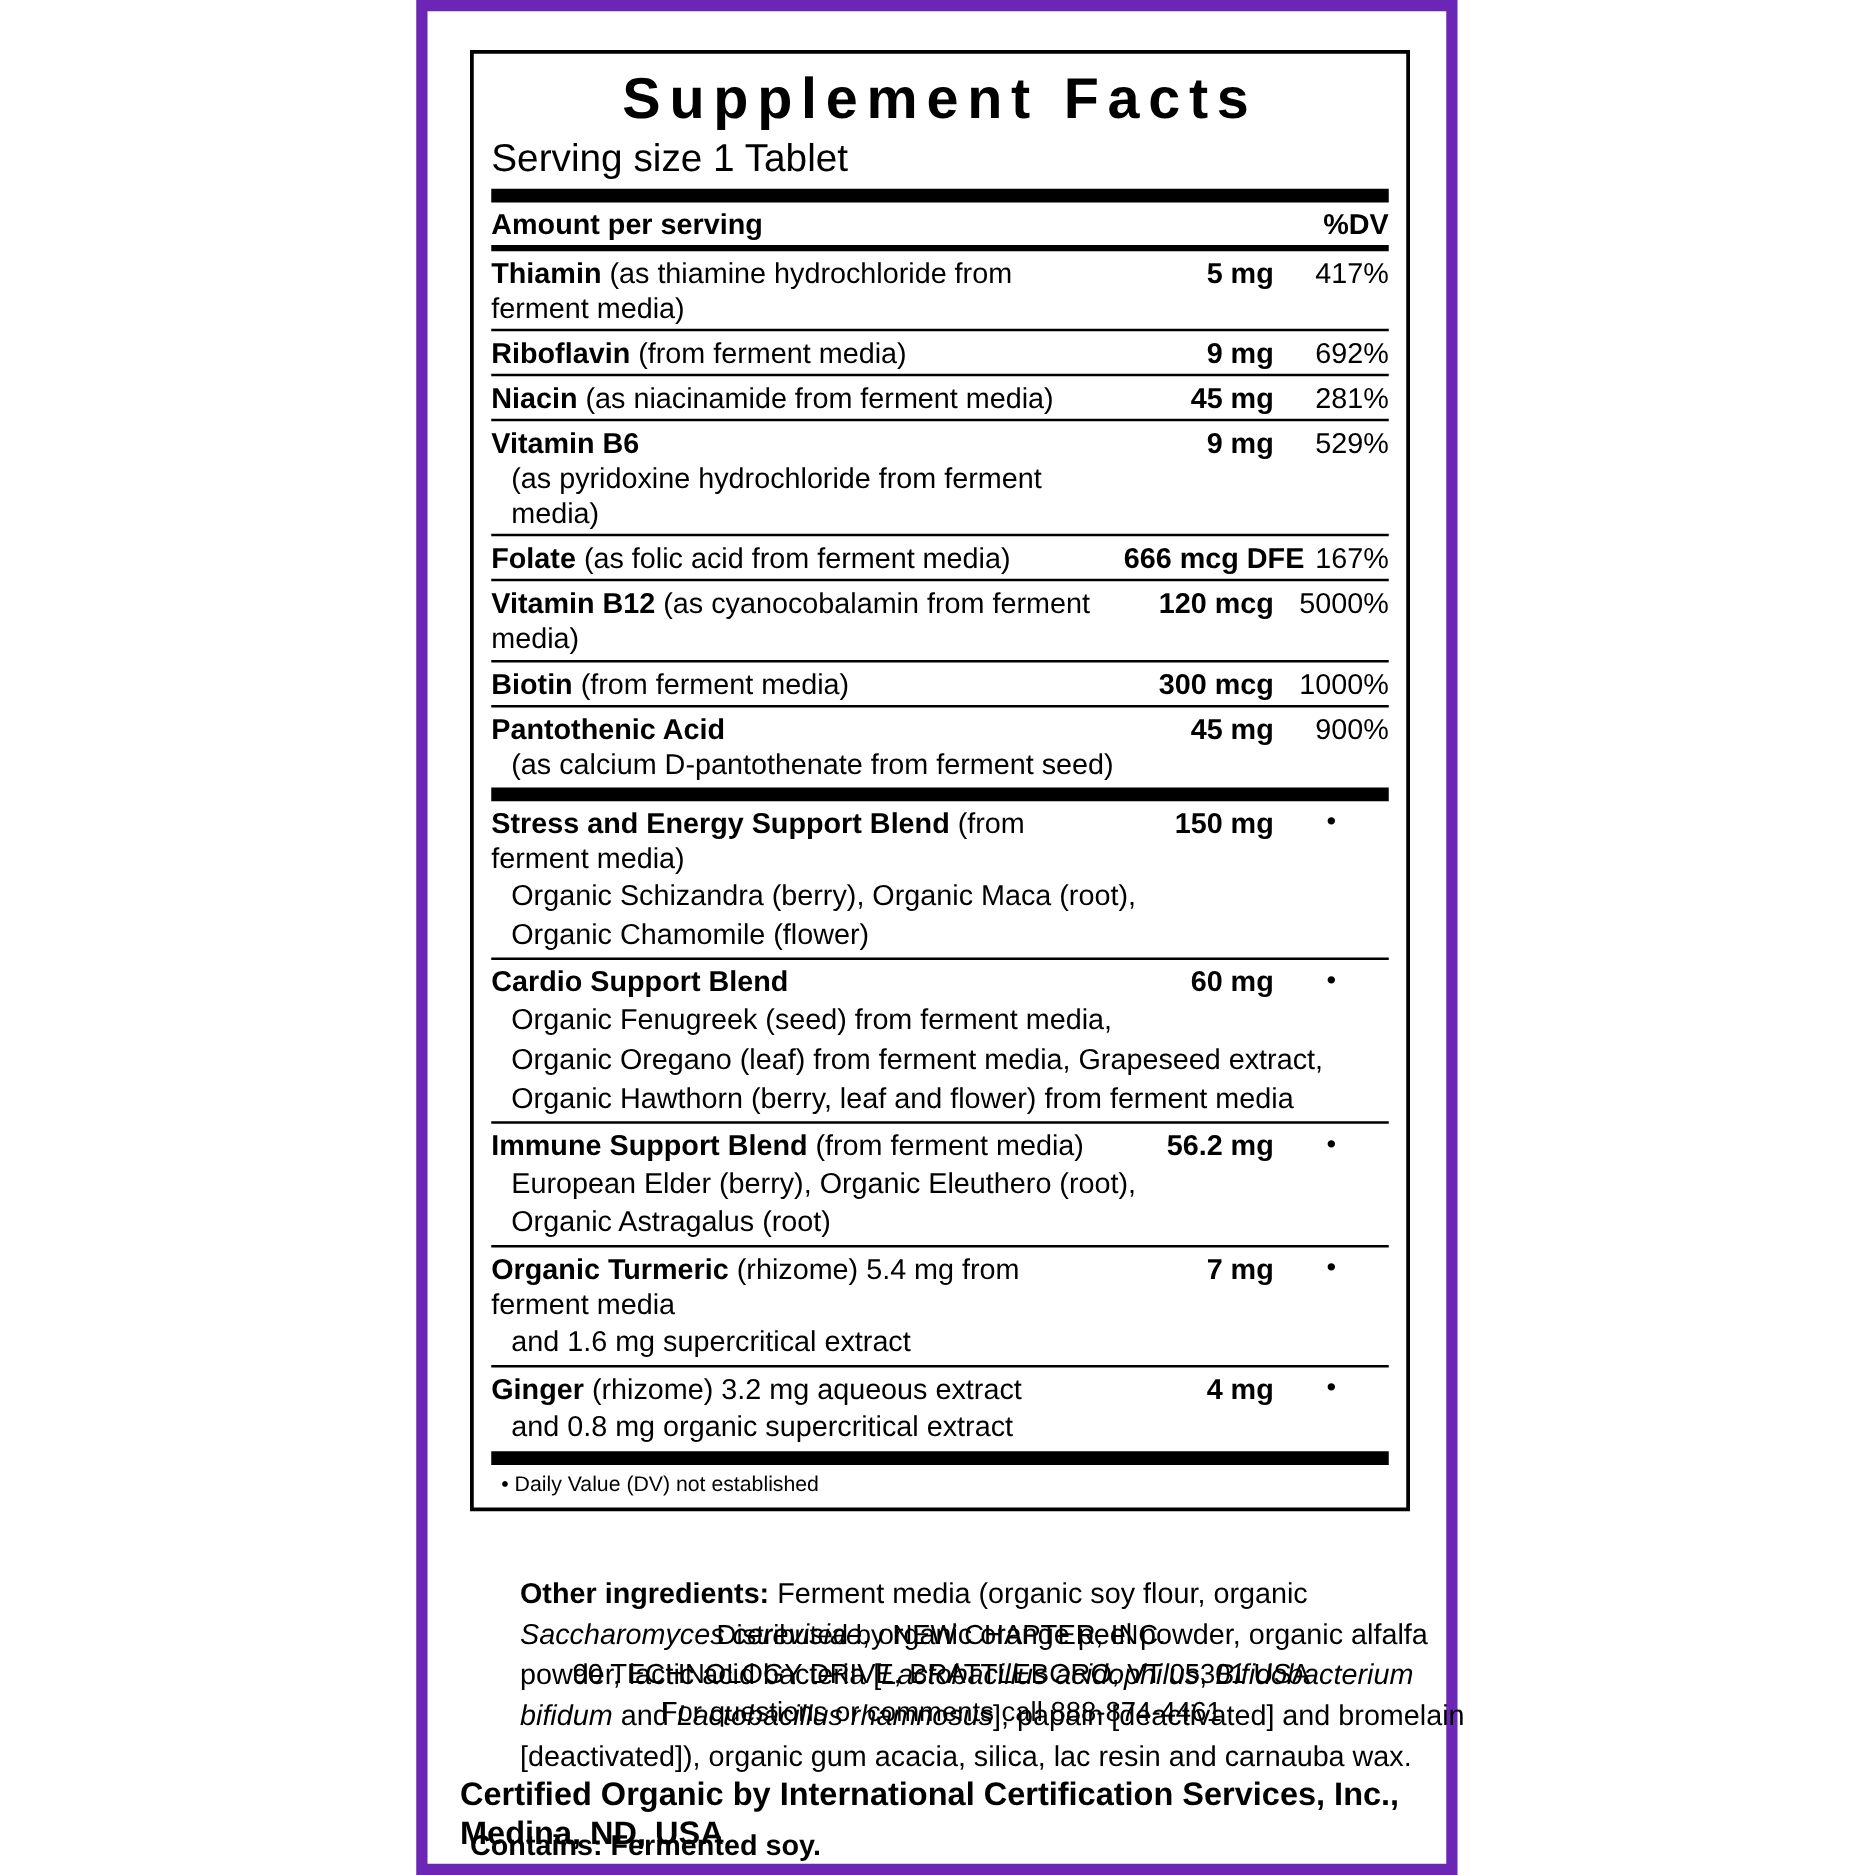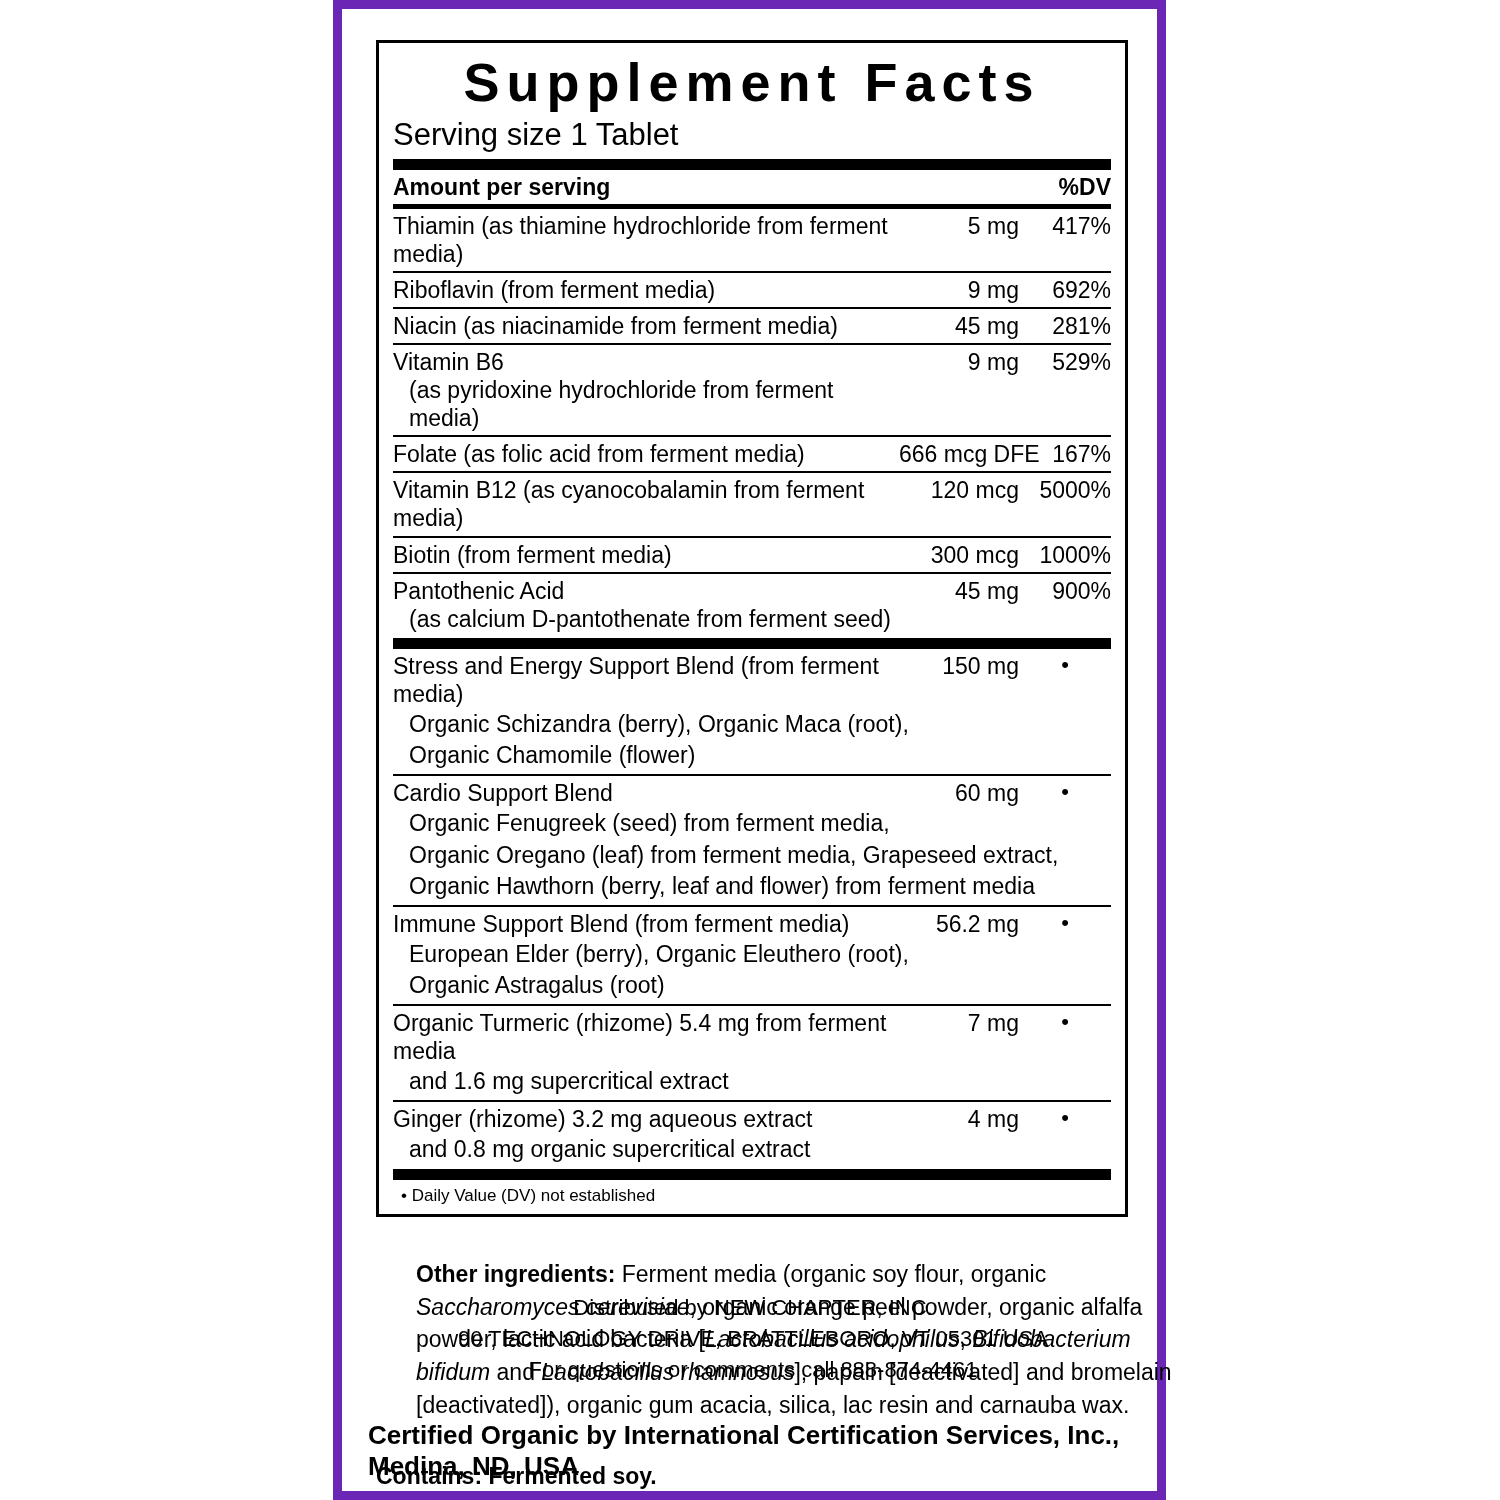--- a/index.html
+++ b/index.html
@@ -51,21 +51,21 @@
     position: absolute;
     left: 8px;
     top: 40px;
     width: 752px;
     border: 3px solid #000;
     box-sizing: border-box;
     background: #fff;
     padding: 0 0 6px 0;
   }
   .sf-title {
-    font-size: 54px;
+    font-size: 46px;
     font-weight: bold;
     letter-spacing: 7px;
     text-align: center;
     line-height: 1.0;
     padding: 12px 10px 2px 10px;
   }
   .sf-serving {
     font-size: 31px;
     padding: 6px 0 4px 14px;
   }
@@ -109,21 +109,21 @@
   }
   .row .dv.bullet {
     text-align: center;
     font-size: 22px;
   }
   .hdr {
     font-size: 23px;
     font-weight: bold;
   }
   .bold {
-    font-weight: normal;
+    font-weight: bold;
   }
   .sub {
     display: block;
     padding-left: 16px;
   }
   .blend-sub {
     font-size: 23px;
     padding: 0 14px 4px 30px;
     line-height: 1.2;
   }

